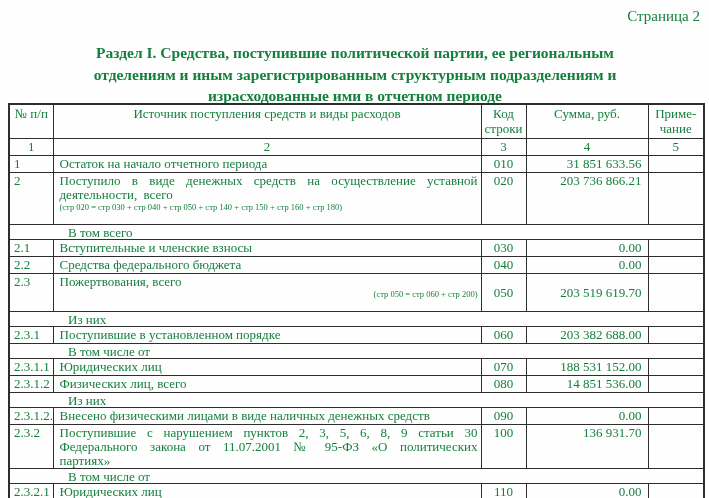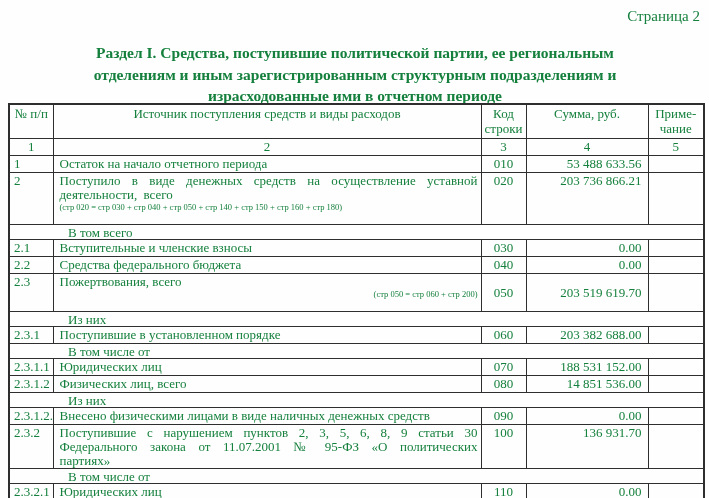--- a/index.html
+++ b/index.html
@@ -116,21 +116,21 @@
         <td>3</td>
         <td>4</td>
         <td>5</td>
       </tr>
     </thead>
     <tbody>
         <tr class="data-row bold">
           <td class="num">1</td>
           <td class="label"><span>Остаток на начало отчетного периода</span></td>
           <td class="code">010</td>
-          <td class="sum">53 488 633.56</td>
+          <td class="sum">31 851 633.56</td>
           <td class="note"></td>
         </tr>
         <tr class="data-row bold valign-top">
           <td class="num">2</td>
           <td class="label justify"><span>Поступило в виде денежных средств на осуществление уставной деятельности, всего</span><div class="formula">(стр 020 = стр 030 + стр 040 + стр 050 + стр 140 + стр 150 + стр 160 + стр 180)</div></td>
           <td class="code">020</td>
           <td class="sum">203 736 866.21</td>
           <td class="note"></td>
         </tr>
         <tr class="section-row">

